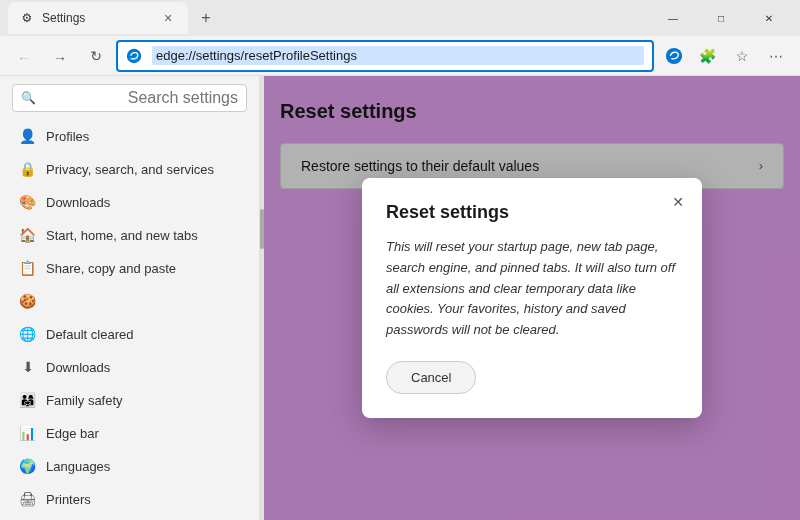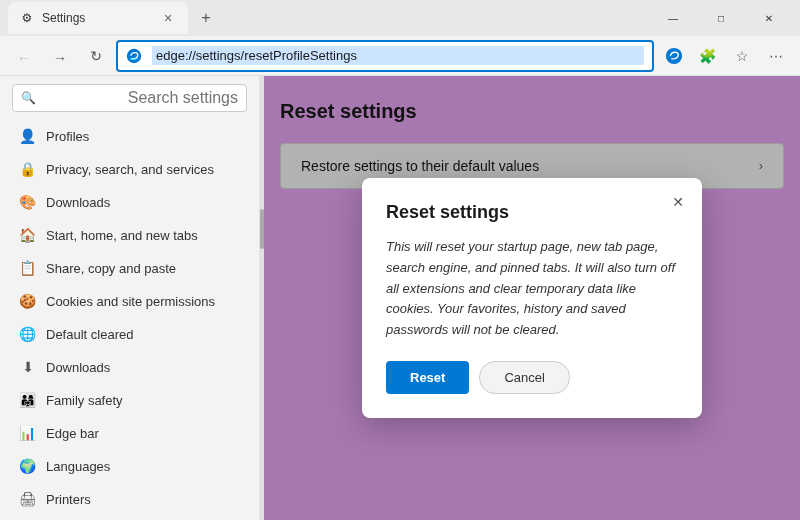--- a/index.html
+++ b/index.html
@@ -122,21 +122,20 @@
     <div class="sidebar-item">
       <span class="sidebar-item-icon">🏠</span>
       <span>Start, home, and new tabs</span>
     </div>
     <div class="sidebar-item">
       <span class="sidebar-item-icon">📋</span>
       <span>Share, copy and paste</span>
     </div>
     <div class="sidebar-item">
       <span class="sidebar-item-icon">🍪</span>
-      <span>Cookies and site permissions</span>
     </div>
     <div class="sidebar-item">
       <span class="sidebar-item-icon">🌐</span>
       <span>Default cleared</span>
     </div>
     <div class="sidebar-item">
       <span class="sidebar-item-icon">⬇</span>
       <span>Downloads</span>
     </div>
     <div class="sidebar-item">
@@ -172,19 +171,18 @@
       <span class="settings-option-label">Restore settings to their default values</span>
       <span style="color:#666;">›</span>
     </div>
 
     <div class="overlay">
       <div class="dialog">
         <div class="dialog-close">✕</div>
         <div class="dialog-title">Reset settings</div>
         <div class="dialog-body">This will reset your startup page, new tab page, search engine, and pinned tabs. It will also turn off all extensions and clear temporary data like cookies. Your favorites, history and saved passwords will not be cleared.</div>
         <div class="dialog-actions">
-          <button class="btn-primary">Reset</button>
           <button class="btn-secondary">Cancel</button>
         </div>
       </div>
     </div>
   </div>
 </div>
 
 </body></html>

